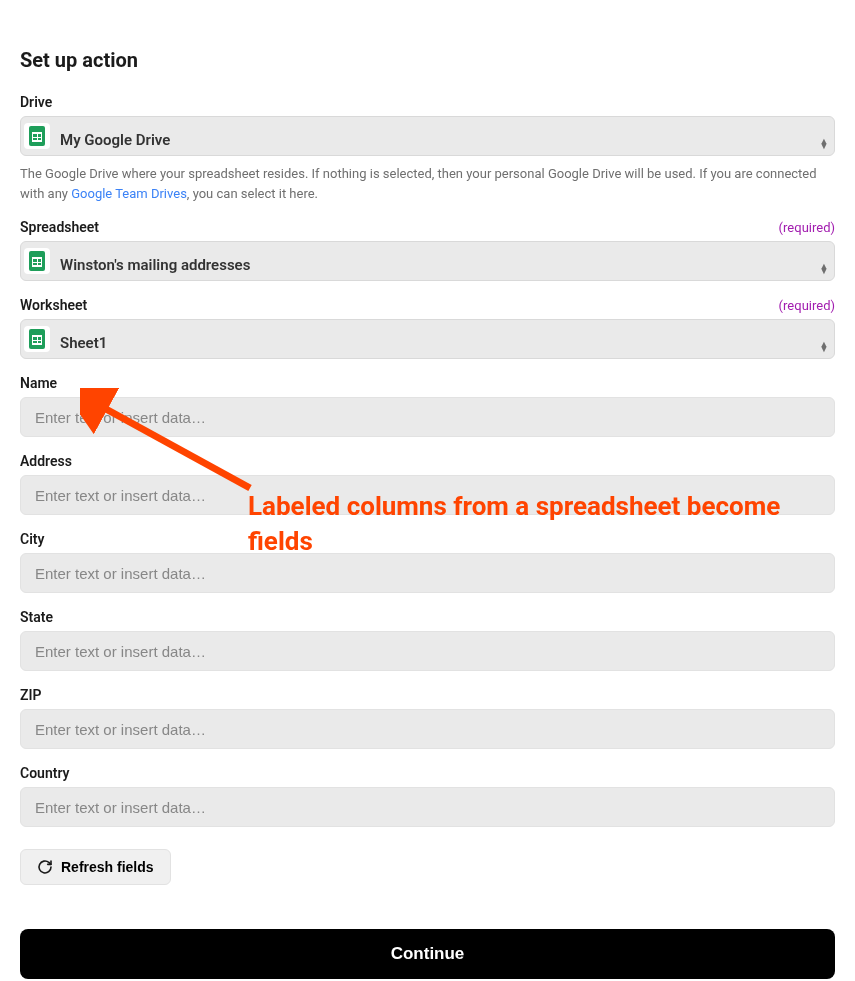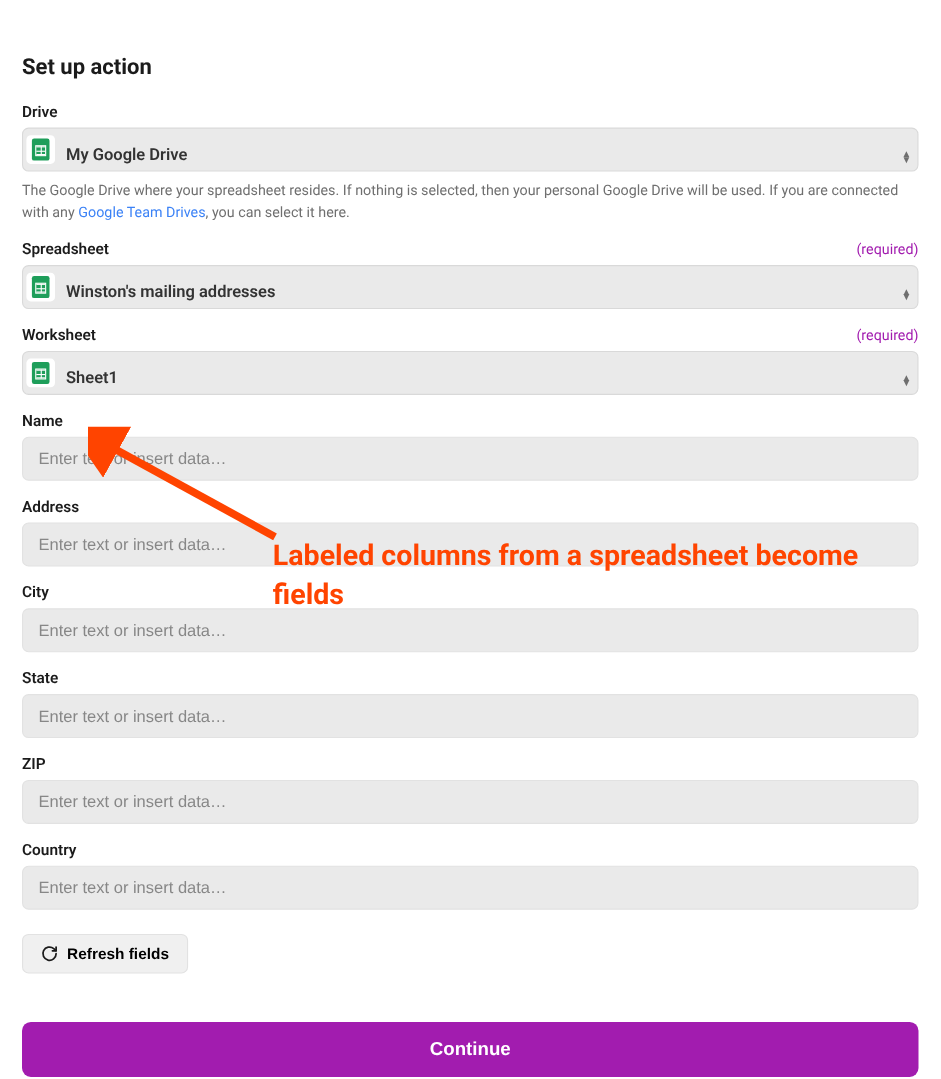--- a/index.html
+++ b/index.html
@@ -124,21 +124,21 @@
       border-radius: 6px;
       padding: 9px 16px;
       font-size: 14px;
       font-weight: 600;
       cursor: pointer;
       margin-top: 6px;
       margin-bottom: 44px;
     }
     .continue-btn {
       width: 100%;
-      background: #a21caf;
+      background: #000000;
       color: #fff;
       border: none;
       border-radius: 8px;
       height: 50px;
       font-size: 17px;
       font-weight: 700;
       cursor: pointer;
     }
     .annotation {
       position: absolute;

